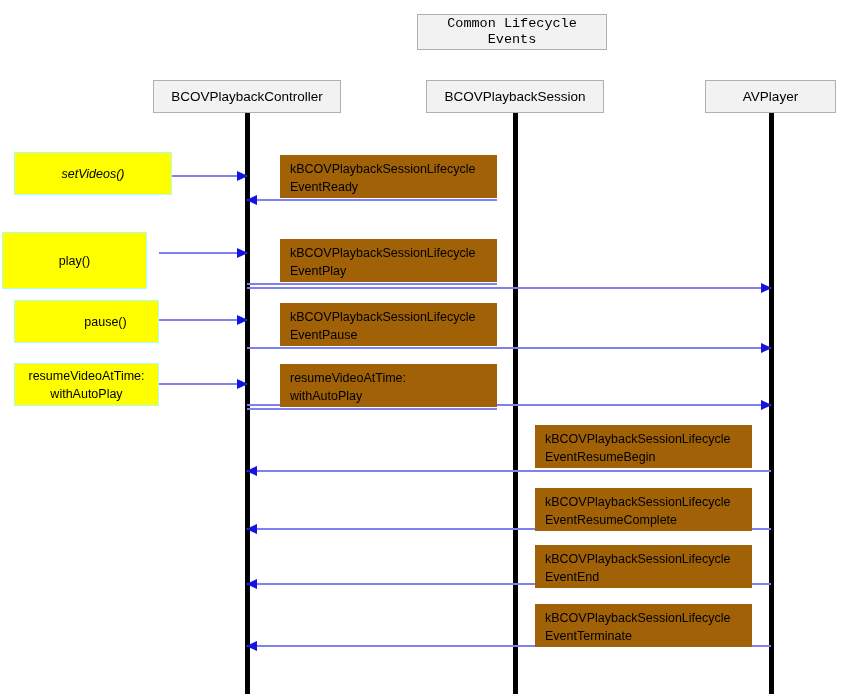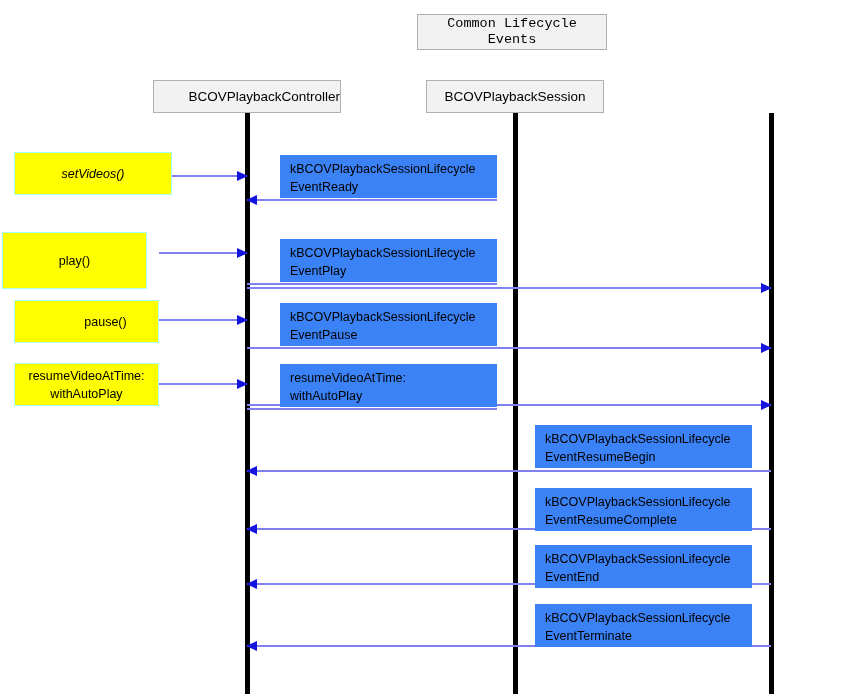--- a/index.html
+++ b/index.html
@@ -58,21 +58,21 @@
   .msg-box.call {
     background: #ffff00;
     border: 1px solid #aaffee;
     text-align: center;
     display: flex;
     align-items: center;
     justify-content: center;
     padding: 2px 4px;
   }
   .msg-box.event {
-    background: #3b82f6;
+    background: #a16207;
     border: 0;
     text-align: left;
   }
 
   
   .arrow {
     position: absolute;
     height: 2px;
     background: #8080f0;
     z-index: 2;
@@ -137,25 +137,28 @@
     <div class="arrow to-left" style="left: 247px; top: 583px; width: 524px; background: rgb(128, 128, 240);">
       <span class="head"></span>
     </div>
     <div class="arrow to-left" style="left: 247px; top: 645px; width: 524px; background: rgb(128, 128, 240);">
       <span class="head"></span>
     </div>
     <div class="hdr-box" style="left: 417px; top: 14px; width: 190px; height: 36px; font-family: Liberation Mono, monospace;">
       <span style="white-space: pre-line;">Common Lifecycle
 Events</span>
     </div>
-    <div class="hdr-box" style="left: 153px; top: 80px; width: 188px; height: 33px; justify-content: flex-end;">
+    <div class="hdr-box" style="left: 153px; top: 80px; width: 188px; height: 33px;">
       <span>BCOVPlaybackController</span>
     </div>
     <div class="hdr-box" style="left: 426px; top: 80px; width: 178px; height: 33px;">
       <span>BCOVPlaybackSession</span>
+    </div>
+    <div class="hdr-box" style="left: 705px; top: 80px; width: 131px; height: 33px;">
+      <span>AVPlayer</span>
     </div>
     <div class="msg-box call" style="left: 14px; top: 152px; width: 158px; height: 43px;"><span style="white-space: pre-line; font-style: italic;">setVideos()</span></div>
     <div class="msg-box call" style="left: 2px; top: 232px; width: 145px; height: 57px;"><span style="white-space: pre-line;">play()</span></div>
     <div class="msg-box call" style="left: 14px; top: 300px; width: 145px; height: 43px;"><span style="white-space: pre-line; margin-left: 38px;">pause()</span></div>
     <div class="msg-box call" style="left: 14px; top: 363px; width: 145px; height: 43px;"><span style="white-space: pre-line;">resumeVideoAtTime:
 withAutoPlay</span></div>
     <div class="msg-box event" style="left: 280px; top: 155px; width: 217px; height: 43px;">kBCOVPlaybackSessionLifecycle
 EventReady</div>
     <div class="msg-box event" style="left: 280px; top: 239px; width: 217px; height: 43px;">kBCOVPlaybackSessionLifecycle
 EventPlay</div>

